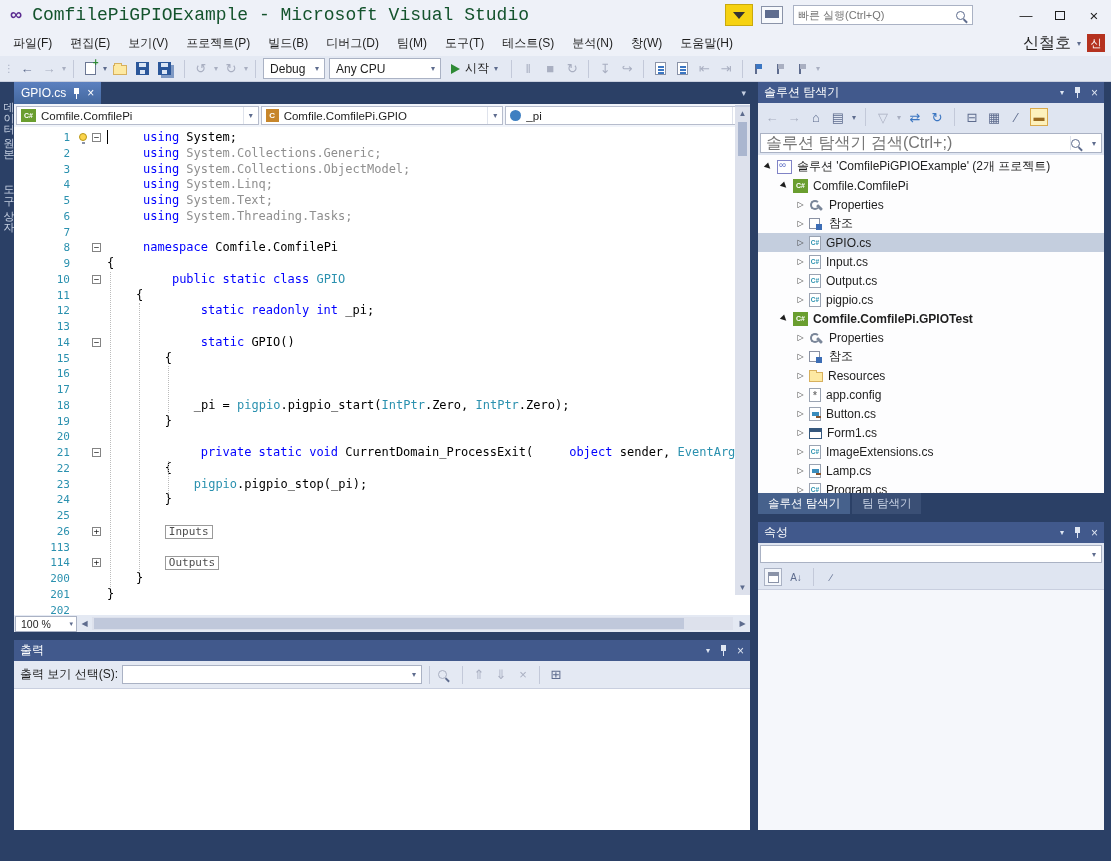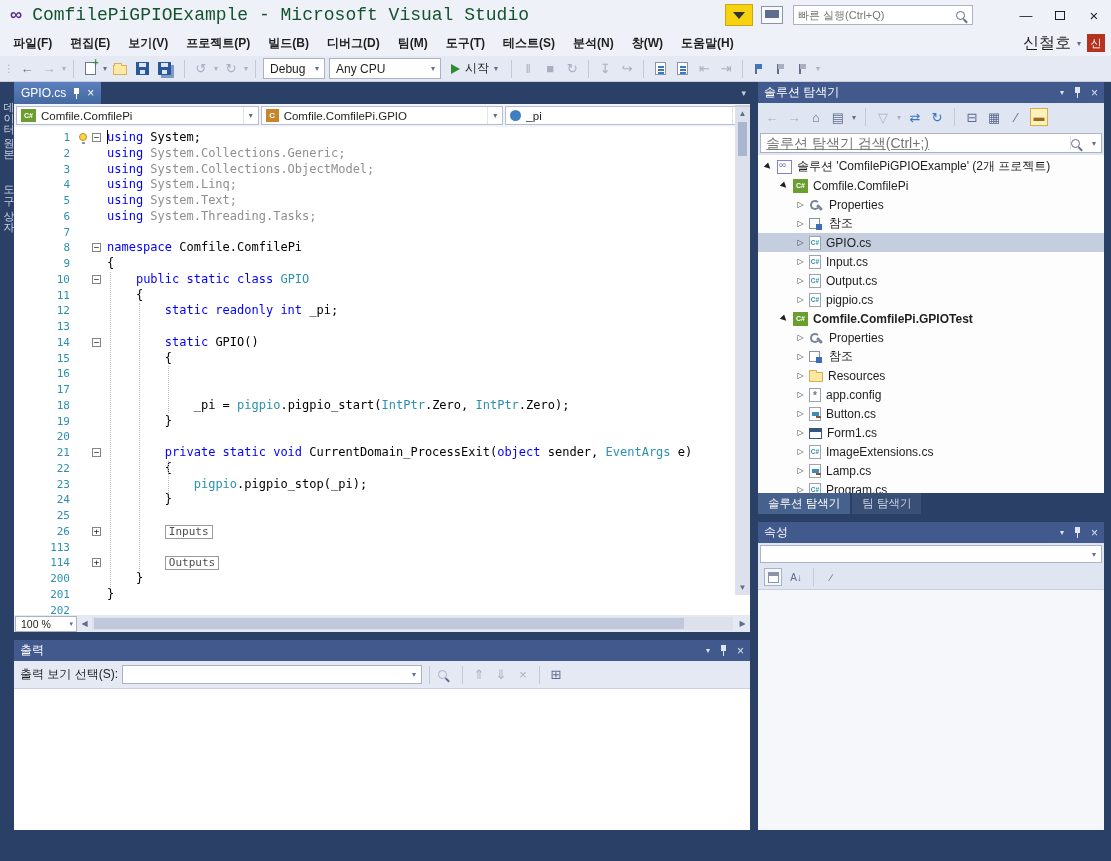--- a/index.html
+++ b/index.html
@@ -18,21 +18,21 @@
   .feedback-btn::after { content:""; position:absolute; left:3px; top:3px; width:14px; height:8px; background:#5e6c8e; }
   .quicklaunch { width:180px; height:20px; border:1px solid #aab2c4; background:#fff; display:flex; align-items:center; margin-right:36px; }
   .quicklaunch input { border:none; outline:none; flex:1; height:18px; font-size:11px; padding:0 4px; font-family:inherit; color:#333; background:transparent; }
   .mag { width:9px; height:9px; border:1.5px solid #5e6c8e; border-radius:50%; position:relative; margin-right:7px; flex:none; }
   .mag::after { content:""; position:absolute; width:5px; height:1.5px; background:#5e6c8e; transform:rotate(45deg); left:6px; top:8px; }
   .winbtn { width:34px; height:26px; display:flex; align-items:center; justify-content:center; color:#1e1e1e; font-size:13px; }
   .maxbox { width:10px; height:9px; border:1px solid #1e1e1e; }
 
   
   .menubar { position:absolute; left:0; top:30px; width:1111px; height:26px; background:#eef1f8; display:flex; align-items:center; }
-  #menu-items { display:flex; align-items:flex-start; padding-left:4px;font-weight:bold; }
+  #menu-items { display:flex; align-items:flex-start; padding-left:4px; }
   .menu-item { padding:4px 9px; font-size:12px; color:#1e1e1e; }
   .mb-right { position:absolute; right:6px; top:0; height:26px; display:flex; align-items:center; gap:6px; }
   .username { font-size:16px; color:#1e1e1e; }
   .caret-s { font-size:8px; color:#5e6c8e; }
   .avatar { width:18px; height:18px; background:#b5321f; color:#fff; font-size:11px; display:flex; align-items:center; justify-content:center; }
 
   
   .toolbar { position:absolute; left:0; top:56px; width:1111px; height:26px; background:#e4e9f3; display:flex; align-items:center; gap:4px; padding-left:4px; border-bottom:1px solid #c9cfdf; }
   .grip { color:#aab2c4; font-size:10px; letter-spacing:-2px; margin-right:2px; }
   .tico { width:18px; height:20px; display:flex; align-items:center; justify-content:center; font-size:13px; flex:none; }
@@ -84,21 +84,21 @@
   .codewrap { position:relative; height:488px; background:#fff; overflow:hidden; padding-top:3px; font-family:"DejaVu Sans Mono","Liberation Mono",monospace; }
   .cl { display:flex; height:15.75px; line-height:15.75px; font-size:12px; }
   .ln { width:64px; text-align:right; padding-right:8px; color:#2b91af; font-size:11px; flex:none; }
   .mg { width:12px; flex:none; position:relative; }
   .bulb { position:absolute; left:1px; top:3px; width:8px; height:8px; background:#fbd44b; border:1px solid #b99718; border-radius:50%; }
   .bulb::after { content:""; position:absolute; left:2px; top:8px; width:3px; height:2px; background:#8a93a8; }
   .fd { width:17px; flex:none; position:relative; }
   .foldbox { position:absolute; left:2px; top:3px; width:9px; height:9px; border:1px solid #848484; background:#fff; color:#1e1e1e; font-size:9px; line-height:7px; text-align:center; }
   .ct { white-space:pre; }
   .cl:first-child .ct::before { content:""; border-left:1px solid #000; margin-right:-1px; }
-  .tk-kw { color:#0000ff; }
+  .tk-kw { color:#0000ff;margin-left:36px; }
   .tk-ty { color:#2b91af; }
   .tk-pl { color:#000; }
   .tk-gr { color:#8f8f8f; }
   .tk-bx { border:1px solid #9a9a9a; color:#4d4d4d; background:#fff; padding:0 3px; font-size:11px; line-height:12px; display:inline-block; }
   .iguide { position:absolute; border-left:1px dotted #bcbcbc; width:0; }
 
   .vscroll { position:absolute; right:0; top:25px; width:15px; height:488px; background:#dde1ec; display:flex; flex-direction:column; align-items:center; }
   .vscroll .arr { color:#5e6c8e; font-size:8px; height:14px; line-height:14px; }
   .vthumb { width:9px; height:34px; background:#aab6cf; margin-top:1px; }
   .splitgrip { position:absolute; right:0; top:23px; width:15px; height:6px; background:#c6cddf; }
@@ -122,21 +122,21 @@
   .outcombo .cbcaret { margin-left:auto; padding:0 5px; font-size:8px; color:#5e6c8e; }
   .outcontent { height:142px; background:#fff; border-top:1px solid #c9cfdf; }
 
   
   .secol { position:absolute; left:758px; top:82px; width:346px; }
   .setoolbar { height:28px; background:#dfe5f1; display:flex; align-items:center; gap:6px; padding-left:6px; }
   .setoolbar .tico { width:16px; }
   .hl-ico { background:#fdf1bc; border:1px solid #d9a94c; width:18px; height:18px; display:flex; align-items:center; justify-content:center; color:#9a6a1f; font-size:11px; }
   .sesearch { height:24px; background:#dfe5f1; padding:2px 2px; }
   .sesearch .searchbox { height:20px; background:#fff; border:1px solid #aab2c4; display:flex; align-items:center; }
-  .searchbox input { border:none; outline:none; flex:1; font-size:14px; padding:0 5px; color:#8a8a8a; font-family:inherit; background:transparent;text-decoration:underline; }
+  .searchbox input { border:none; outline:none; flex:1; font-size:16px; padding:0 5px; color:#8a8a8a; font-family:inherit; background:transparent; }
   .searchbox .sep { width:1px; height:14px; background:#dfe3ec; }
   .searchbox .cbcaret { font-size:8px; color:#5e6c8e; padding:0 5px; }
   .setree { height:338px; background:#fdfdfe; padding-top:2px; overflow:hidden; }
   .trow { display:flex; align-items:center; height:19px; font-size:12px; }
   .trow.sel { background:#c4cede; }
   .exp { width:13px; flex:none; text-align:center; font-size:8px; color:#444; }
   .exp.open { transform:rotate(45deg); color:#1e1e1e; }
   .tlb.bold { font-weight:bold; }
   .tic { width:15px; height:14px; display:inline-block; position:relative; margin:0 5px 0 2px; flex:none; }
   .ic-solution { border:1px solid #8083c6; background:#fff; }

